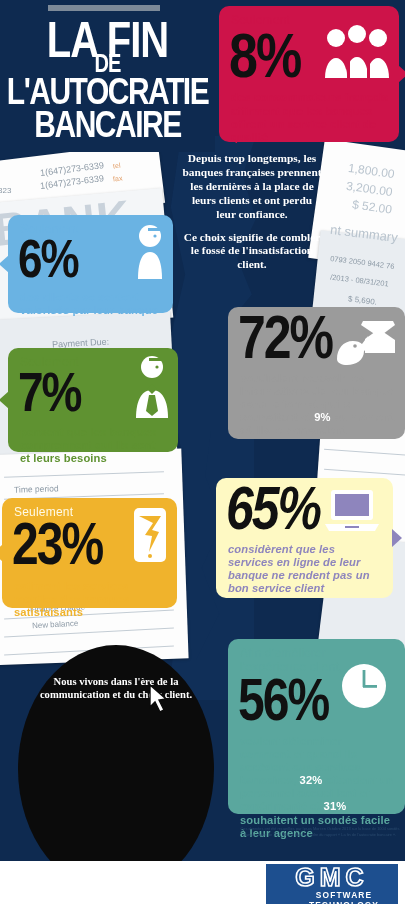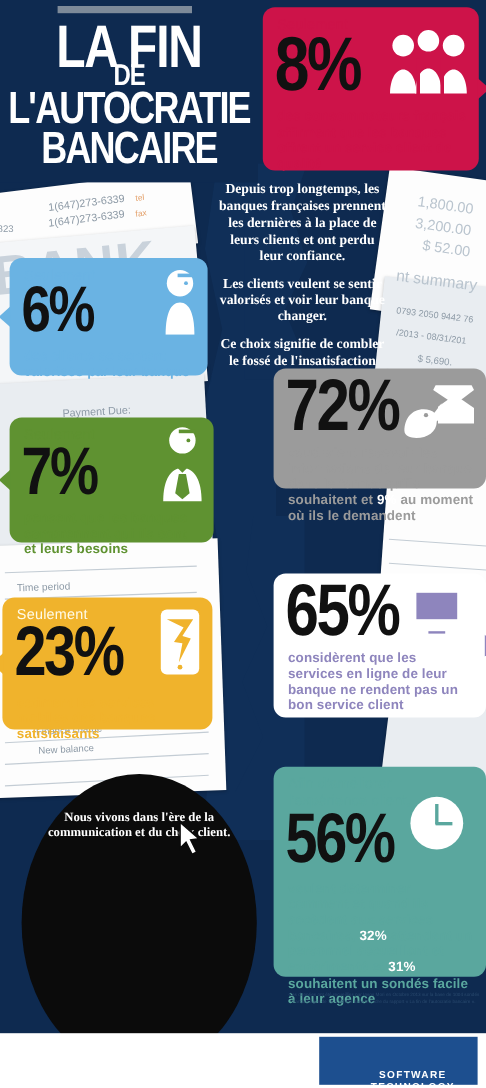--- a/index.html
+++ b/index.html
@@ -127,25 +127,25 @@
 
   #card-7  { left: 8px;  top: 348px; width: 170px; height: 104px; background:#5f9231; color:#5f9231; }
   #card-7 .pct { font-size: 46px; margin: 0 0 0 -2px; }
   #card-7 .body { margin-top: 18px; }
 
   #card-23 { left: 2px;  top: 498px; width: 175px; height: 110px; background:#f0b32c; color:#f0b32c; }
   #card-23 .label { color:#fffbe8; }
   #card-23 .pct { font-size: 48px; margin: 0 0 0 -2px; }
   #card-23 .body { margin-top: 21px; }
 
-  #card-72 { left: 228px; top: 307px; width: 177px; height: 100px; background:#9b9b9b; color:#9b9b9b; }
+  #card-72 { left: 228px; top: 307px; width: 177px; height: 132px; background:#9b9b9b; color:#9b9b9b; }
   #card-72 .pct { font-size: 50px; margin: -2px 0 0 -2px; }
   #card-72 .body { margin-top: 18px; }
 
-  #card-65 { left: 228px; top: 478px; width: 177px; height: 120px; background:#ffffff; color:#8e85bd; }
+  #card-65 { left: 216px; top: 478px; width: 177px; height: 120px; background:#fef9c3; color:#8e85bd;font-style:italic; }
   #card-65 .pct { font-size: 50px; margin: -2px 0 0 -2px; }
   #card-65 .body { margin-top: 18px; }
 
   #card-56 { left: 228px; top: 639px; width: 177px; height: 175px; background:#5aa79e; color:#5aa79e; }
   #card-56 .pct { font-size: 48px; margin: 1px 0 0 -2px; }
   #card-56 .body { margin-top: 20px; }
 
   
   #intro {
     position: absolute; left: 182px; top: 152px; width: 140px;
@@ -277,21 +277,20 @@
       <circle cx="55" cy="14" r="9"></circle>
         <path d="M44 54c0-12 5-20 11-20s11 8 11 20z"></path>
       <rect x="24" y="25" width="3" height="30" fill="#cd1349"></rect>
       <rect x="44" y="25" width="3" height="30" fill="#cd1349"></rect>
     </svg>
   </span>
 </div>
 
 <div id="intro">
   <p>Depuis trop longtemps, les banques françaises prennent les dernières à la place de leurs clients et ont perdu leur confiance.</p>
-  <p>Les clients veulent se sentir valorisés et voir leur banque changer.</p>
   <p>Ce choix signifie de combler le fossé de l'insatisfaction client.</p>
 </div>
 
 <div id="card-6" class="card notch-l">
   <div class="label">Seulement</div>
   <div class="pct">6%</div>
   <div class="body">des clients se sentent valorisés par leur banque</div>
   <span class="icon" style="right:6px; top:8px;">
     <svg width="34" height="56" viewBox="0 0 34 56" fill="#ffffff">
       <circle cx="17" cy="13" r="11"></circle>
@@ -379,14 +378,15 @@
 </div>
 <span id="cursor">
   <svg width="22" height="30" viewBox="0 0 22 30">
     <path d="M2 1l16 14-7 1 5 10-4 2-5-10-5 5z" fill="#ffffff" stroke="#0b0b0b" stroke-width="1.4"></path>
   </svg>
 </span>
 
 <div id="footer-bar"></div>
 <div id="footnote">Ces données ont été recueillies par Ipsos Mori en Octobre 2013 sur la base de 1004 sondés français âgés de 16 à 74 ans dans le cadre du rapport « La fin de l'autocratie bancaire ».</div>
 <div id="logo">
+  <div id="logo-gmc">GMC</div>
   <div id="logo-sub">SOFTWARE TECHNOLOGY</div>
 </div>
 
 </body></html>

